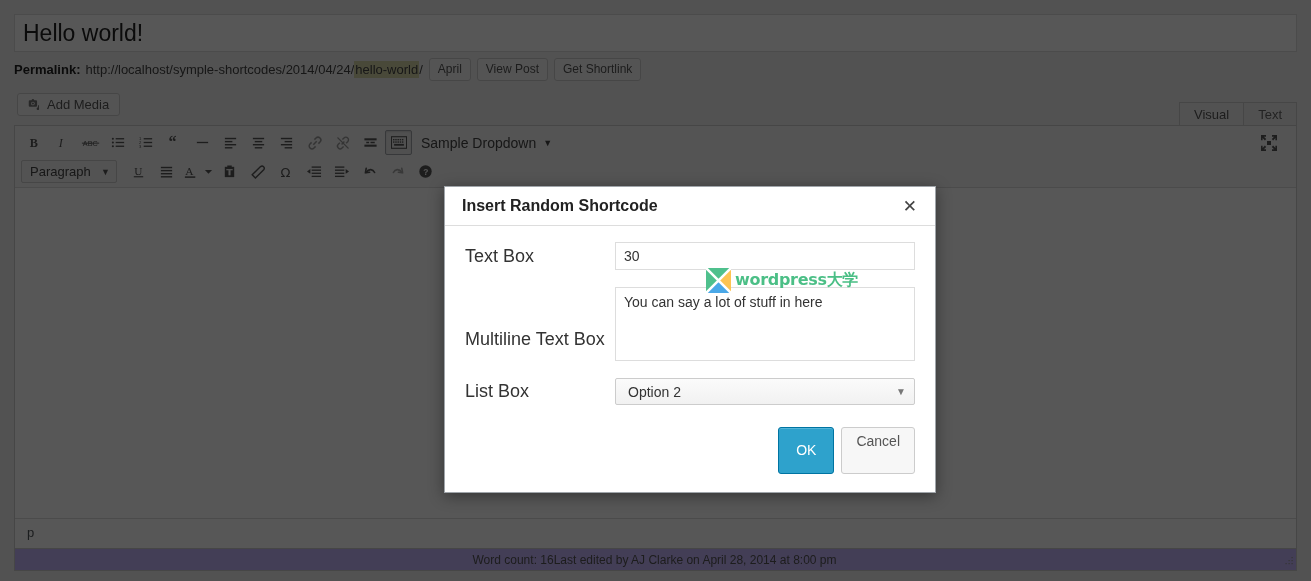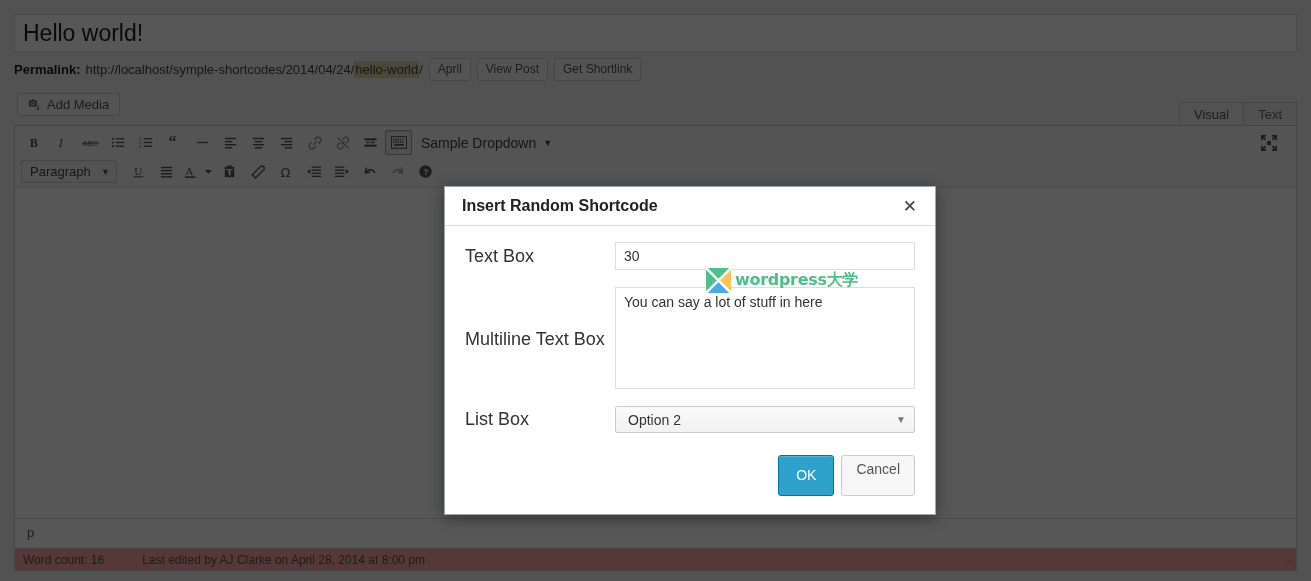--- a/index.html
+++ b/index.html
@@ -190,30 +190,29 @@
     font-size: 13px;
     color: #51555a;
     background: #fff;
   }
 
   
   .statusbar {
     position: absolute;
     left: 14px; top: 549px;
     width: 1283px; height: 22px;
-    background: #fca5a5;
+    background: #c4b5fd;
     border: 1px solid #ccc;
     border-top: none;
     display: flex;
     align-items: center;
-    justify-content: flex-start;
+    justify-content: center;
     padding: 0 10px 0 8px;
     font-size: 12px;
     color: #555;
-    gap: 38px;
   }
   .resize-grip {
     position: absolute;
     right: 16px; top: 556px;
     width: 12px; height: 12px;
     z-index: 2;
   }
 
   
   .modal {
@@ -270,21 +269,21 @@
     border: 1px solid #ddd;
     background: #fff;
     font-family: "Liberation Sans", sans-serif;
     font-size: 14px;
     color: #333;
     padding: 2px 8px;
     outline: none;
   }
   .ftextarea {
     flex: 1 1 auto;
-    height: 102px;
+    height: 74px;
     border: 1px solid #ddd;
     background: #fff;
     font-family: "Liberation Sans", sans-serif;
     font-size: 14px;
     color: #333;
     padding: 5px 8px;
     outline: none;
     resize: none;
     line-height: 18px;
   }
@@ -319,21 +318,21 @@
     padding: 5px 17px 6px 17px;
     cursor: pointer;
     box-shadow: inset 0 1px 0 rgba(120,200,230,.5);
   }
   .btn-cancel {
     background: #f7f7f7;
     border: 1px solid #ccc;
     color: #555;
     font-size: 14px;
     border-radius: 3px;
-    padding: 5px 14px 18px 14px;
+    padding: 5px 14px 24px 14px;
     cursor: pointer;
   }
 
   
   .watermark {
     position: absolute;
     left: 241px; top: 42px;
     display: flex;
     align-items: center;
     gap: 4px;

